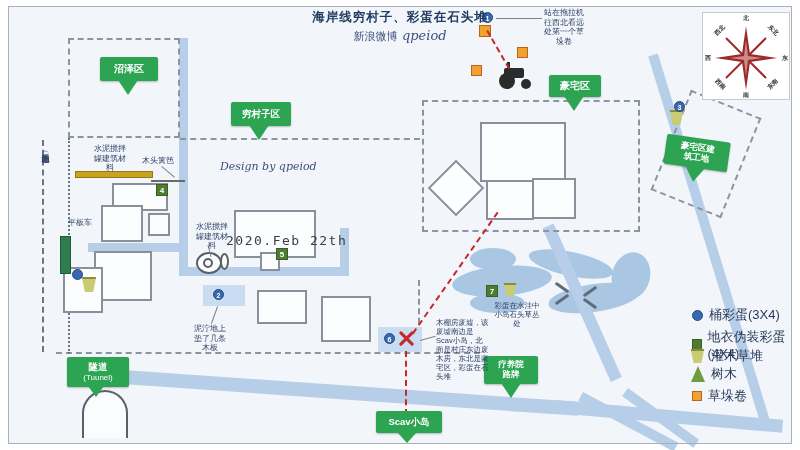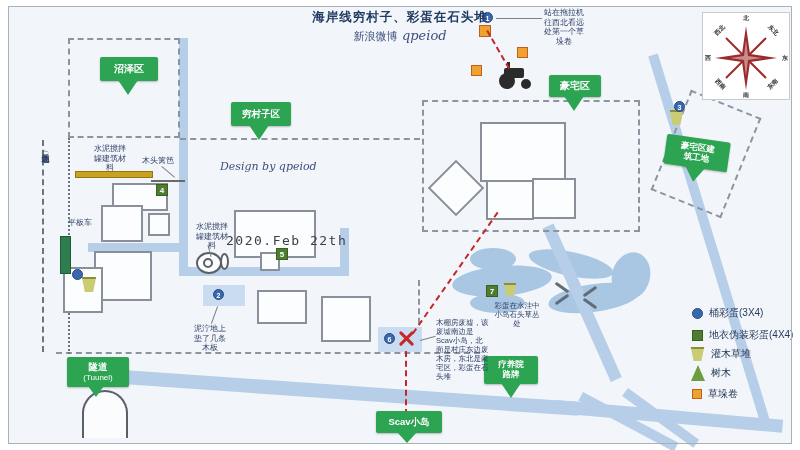--- a/index.html
+++ b/index.html
@@ -16,21 +16,21 @@
   .note{position:absolute;color:#2f3f66;font-size:8px;line-height:9.5px;}
   .gsq{position:absolute;width:12px;height:12px;background:#4e7d32;color:#fff;font-size:8px;font-weight:bold;text-align:center;line-height:12px;border:1px solid #39601f;box-sizing:border-box;}
   .bcir{position:absolute;width:11px;height:11px;background:#3a68b0;color:#fff;font-size:7px;font-weight:bold;text-align:center;line-height:11px;border-radius:50%;border:1px solid #27497e;box-sizing:border-box;}
   .bucket{position:absolute;clip-path:polygon(5% 0,95% 0,76% 100%,24% 100%);background:linear-gradient(#8a8d3a 0 2px,#c9cc72 2px);}
   .bale{position:absolute;background:#f0a22e;border:1.5px solid #c25e1e;box-sizing:border-box;}
   .leader{position:absolute;background:#7d828a;}
   .reddash{position:absolute;border-top:2px dashed #c62828;transform-origin:0 0;}
   .xbar{position:absolute;width:19px;height:3px;background:#c62828;border-radius:2px;}
   .bar{position:absolute;background:#626c78;height:3px;border-radius:2px;}
   .legend-row{position:absolute;display:flex;align-items:center;gap:6px;}
-  .legend-label{font-size:10px;color:#2a3a5c;}
+  .legend-label{font-size:13px;color:#2a3a5c;}
   .tree{width:0;height:0;border-left:7px solid transparent;border-right:7px solid transparent;border-bottom:16px solid #6f9c3f;}
   .cdir{position:absolute;font-size:6px;color:#333;font-weight:bold;}
   .script{font-family:"DejaVu Serif",serif;font-style:italic;}
 </style>
 </head>
 <body>
 
 <div id="map">
   <div class="map-bg"></div>
 

